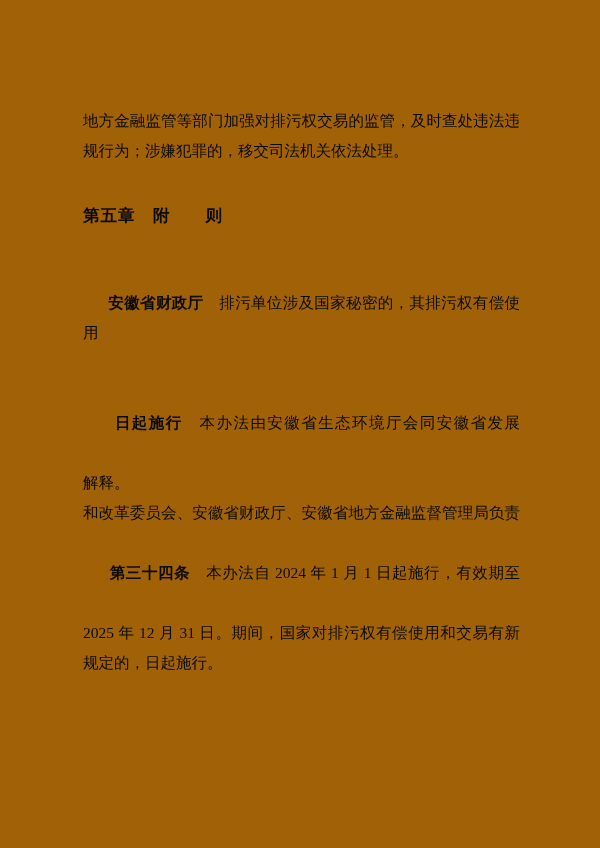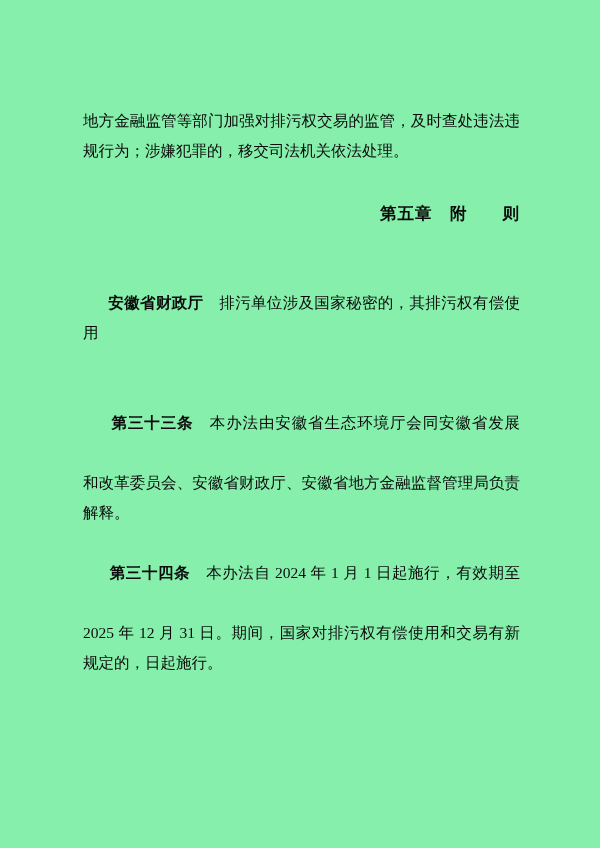--- a/index.html
+++ b/index.html
@@ -4,21 +4,21 @@
 <style>
   html, body {
     margin: 0;
     padding: 0;
     background: #ffffff;
   }
   .page {
     position: relative;
     width: 600px;
     height: 848px;
-    background: #86efac;
+    background: #a16207;
     box-sizing: border-box;
     padding: 106px 80px 0 83px;
     overflow: hidden;
   }
   .body-text {
     color: #0a0a0a;
   }
   .line {
     font-family: "Liberation Serif", "DejaVu Serif", serif;
     font-size: 15.5px;
@@ -31,27 +31,27 @@
   .fill {
     text-align-last: justify;
   }
   .indent {
     text-indent: 2em;
   }
   .article-label {
     font-weight: bold;
   }
   .chapter-heading {
-    font-family: Liberation Mono, monospace;
+    font-family: Liberation Sans, sans-serif;
     font-weight: bold;
     font-size: 16.5px;
     line-height: 30px;
     letter-spacing: 1px;
     color: #0a0a0a;
-    text-align: right;
+    text-align: left;
     margin: 34px 0 28px 0;
     white-space: pre;
   }
   .paragraph {
     margin: 0;
   }
 </style>
 </head>
 <body>
 
@@ -65,24 +65,24 @@
   <div class="chapter-heading">第五章　附　　则</div>
 
   <div class="paragraph body-text">
     <div class="line fill indent">
       <span class="article-label">安徽省财政厅</span><span>　排污单位涉及国家秘密的，其排污权有偿使用</span>
     </div>
   </div>
 
   <div class="paragraph body-text">
     <div class="line fill indent">
-      <span class="article-label">第三十三条</span><span>　本办法由安徽省生态环境厅会同安徽省发展</span>
+      <span class="article-label">日起施行</span><span>　本办法由安徽省生态环境厅会同安徽省发展</span>
     </div>
+    <div class="line">解释。</div>
     <div class="line fill">和改革委员会、安徽省财政厅、安徽省地方金融监督管理局负责</div>
-    <div class="line">解释。</div>
   </div>
 
   <div class="paragraph body-text">
     <div class="line fill indent">
       <span class="article-label">第三十四条</span><span>　本办法自 2024 年 1 月 1 日起施行，有效期至</span>
     </div>
     <div class="line fill">2025 年 12 月 31 日。期间，国家对排污权有偿使用和交易有新</div>
     <div class="line">规定的，日起施行。</div>
   </div>
 

